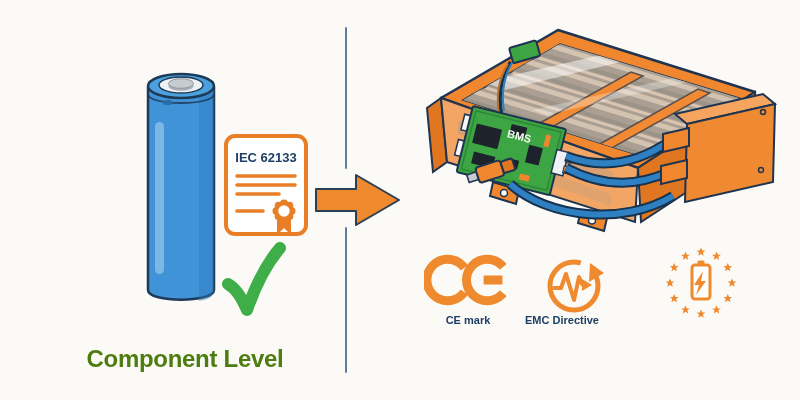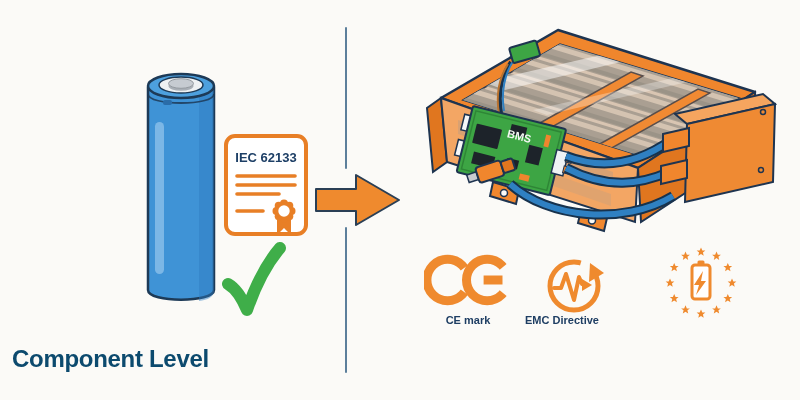--- a/index.html
+++ b/index.html
@@ -1,20 +1,20 @@
 <!DOCTYPE html>
 <html><head>
 <meta charset="utf-8">
 <style>
   html,body{margin:0;padding:0;background:#ffffff;}
   .canvas{position:relative;width:800px;height:400px;background:#fbfaf7;overflow:hidden;
           font-family:"Liberation Sans",sans-serif;}
   .abs{position:absolute;}
   .divider{width:2px;background:#5c7f9b;border-radius:1px;}
-  .caption{font-weight:700;color:#0c4a6e;font-size:24px;letter-spacing:-0.3px;}
+  .caption{font-weight:700;color:#4d7c0f;text-align:center;font-size:24px;letter-spacing:-0.3px;}
   .badge-label{font-weight:700;color:#1e3e63;text-align:center;font-size:11px;}
   svg{display:block;}
 </style>
 </head>
 <body>
 
 <div class="canvas">
 
   <div class="abs divider" style="left:345px;top:27px;height:142px;"></div>
   <div class="abs divider" style="left:345px;top:227px;height:146px;"></div>

